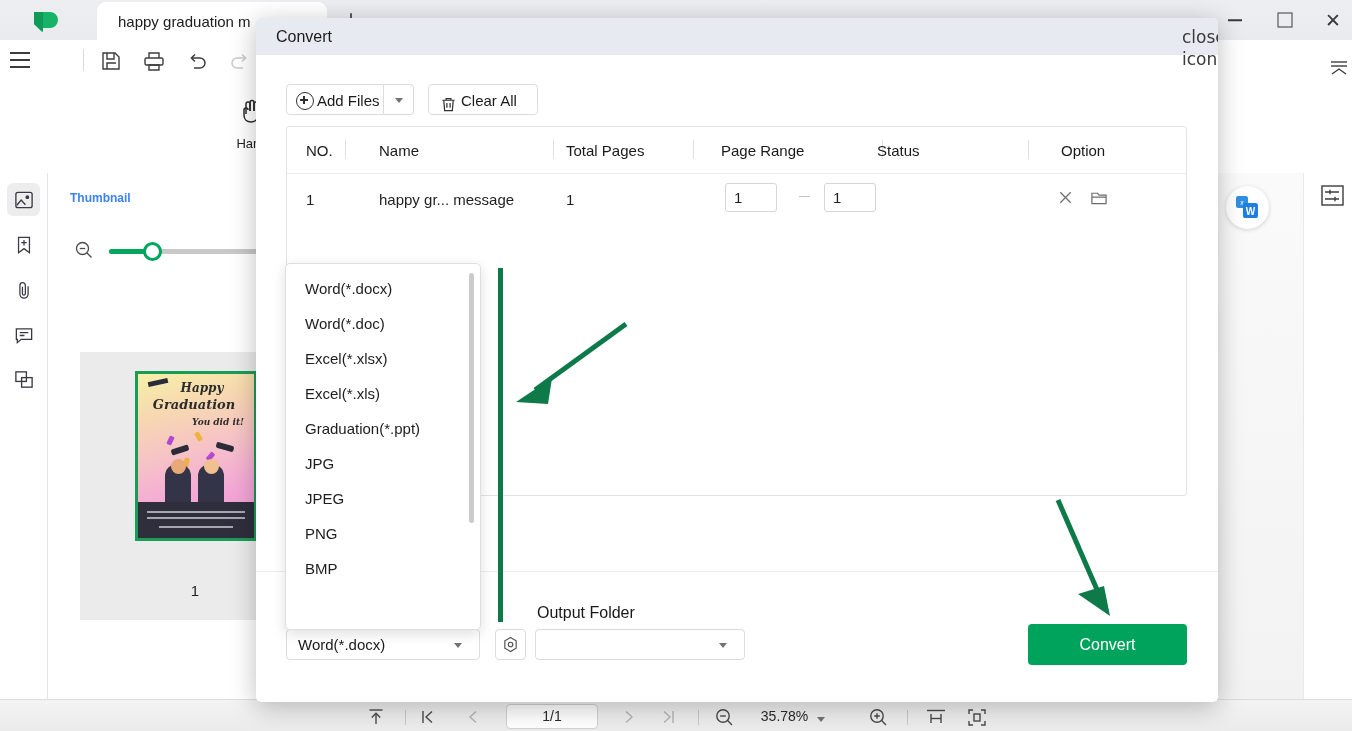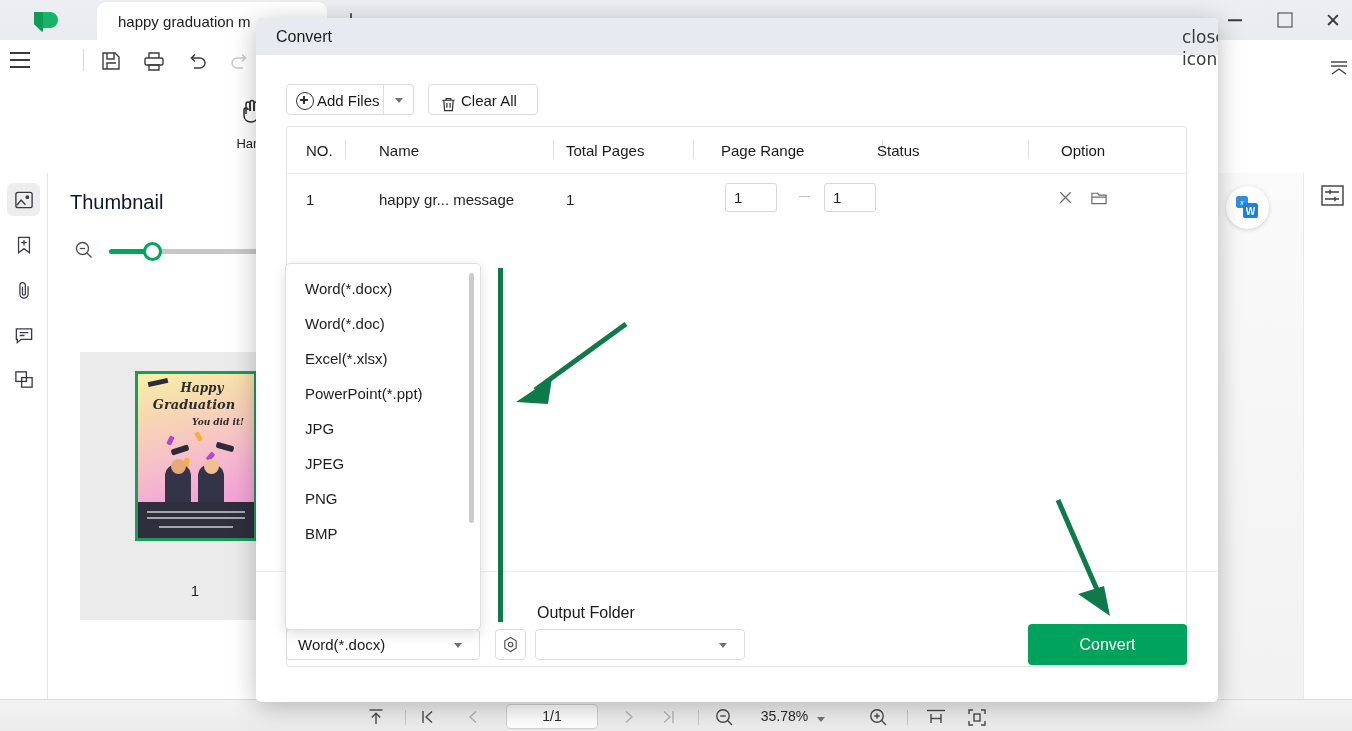--- a/index.html
+++ b/index.html
@@ -47,21 +47,21 @@
 
   
   .rail{position:absolute;left:0;top:173px;width:47px;height:526px;background:#fff;
     border-right:1px solid #e4e4e4;}
   .rail-item{position:absolute;left:7px;width:33px;height:33px;border-radius:6px;}
   .rail-item.active{background:#ededed;}
   .rail-item svg{position:absolute;left:50%;top:50%;transform:translate(-50%,-50%);}
 
   
   .thumbpanel{position:absolute;left:48px;top:173px;width:265px;height:526px;background:#fff;}
-  .thumb-title{position:absolute;left:22px;top:18px;font-size:20px;font-weight:normal;color:#0f172a;}
+  .thumb-title{position:absolute;left:22px;top:18px;font-size:12px;font-weight:bold;color:#3b82f6;}
   .zoomout{position:absolute;left:74px;top:240px;width:20px;height:20px;}
   .slider-track{position:absolute;left:109px;top:249px;width:205px;height:5px;border-radius:3px;background:#c8c8c8;}
   .slider-fill{position:absolute;left:109px;top:249px;width:45px;height:5px;border-radius:3px;background:#00a65e;}
   .slider-knob{position:absolute;left:143px;top:242px;width:19px;height:19px;border-radius:50%;
     background:#fff;border:3px solid #00a65e;box-sizing:border-box;}
   .thumb-card{position:absolute;left:80px;top:352px;width:230px;height:268px;background:#ebebeb;}
   .thumb-img{position:absolute;left:135px;top:371px;width:122px;height:170px;
     border:3px solid #1a9c57;box-sizing:border-box;overflow:hidden;
     background:linear-gradient(165deg,#f6f0a8 0%,#f7d9b0 22%,#f6c1c8 48%,#f3a7d6 72%,#f09ad0 100%);text-align:center;}
   .thumb-caption{position:absolute;left:80px;top:582px;width:230px;text-align:center;
@@ -112,21 +112,21 @@
   .clearall{left:172px;top:66px;width:110px;padding-left:32px;}
 
   .plus-circ{position:absolute;left:9px;top:7px;width:16px;height:16px;border-radius:50%;
     border:1.4px solid #303030;}
   .plus-circ:before,.plus-circ:after{content:"";position:absolute;background:#303030;}
   .plus-circ:before{left:3px;top:6.3px;width:8px;height:1.4px;}
   .plus-circ:after{left:6.3px;top:3px;width:1.4px;height:8px;}
   .caret{width:0;height:0;border-left:4.5px solid transparent;border-right:4.5px solid transparent;
     border-top:5px solid #737373;}
 
-  .filelist{position:absolute;left:30px;top:108px;width:901px;height:541px;
+  .filelist{position:absolute;left:30px;top:108px;width:901px;height:370px;
     border:1px solid #e3e3e3;border-radius:3px;box-sizing:border-box;background:#fff;padding-left:40px;}
   .th{position:absolute;top:15px;font-size:15px;color:#1a1a1a;}
   .thsep{position:absolute;top:13px;width:1px;height:19px;background:#e0e0e0;}
   .rowline{position:absolute;left:0;top:46px;width:899px;height:1px;background:#ededed;}
   .td{position:absolute;top:64px;font-size:15px;color:#1f1f1f;}
   .rng{position:absolute;top:56px;width:52px;height:29px;border:1px solid #d6d6d6;border-radius:3px;
     background:#fff;box-sizing:border-box;font-size:15px;line-height:27px;padding-left:8px;color:#1f1f1f;}
   .rng-dash{position:absolute;left:512px;top:69px;width:11px;height:1px;background:#c2c2c2;}
 
   .dlg-divider{position:absolute;left:0;top:553px;width:962px;height:1px;background:#ededed;}
@@ -473,21 +473,22 @@
   <div class="sel out-sel">
     <span class="cr caret" style="left:183px"></span>
   </div>
   <div class="convert-btn">Convert</div>
 
   <div class="dd">
     <div class="dd-inner" id="dd-options">
         <div class="dd-item">Word(*.docx)</div>
         <div class="dd-item">Word(*.doc)</div>
         <div class="dd-item">Excel(*.xlsx)</div>
-        <div class="dd-item">PowerPoint(*.ppt)</div>
+        <div class="dd-item">Excel(*.xls)</div>
+        <div class="dd-item">Graduation(*.ppt)</div>
         <div class="dd-item">JPG</div>
         <div class="dd-item">JPEG</div>
         <div class="dd-item">PNG</div>
         <div class="dd-item">BMP</div>
       </div>
     <div class="dd-sb"></div>
   </div>
 </div>
 
 <div class="anno">

